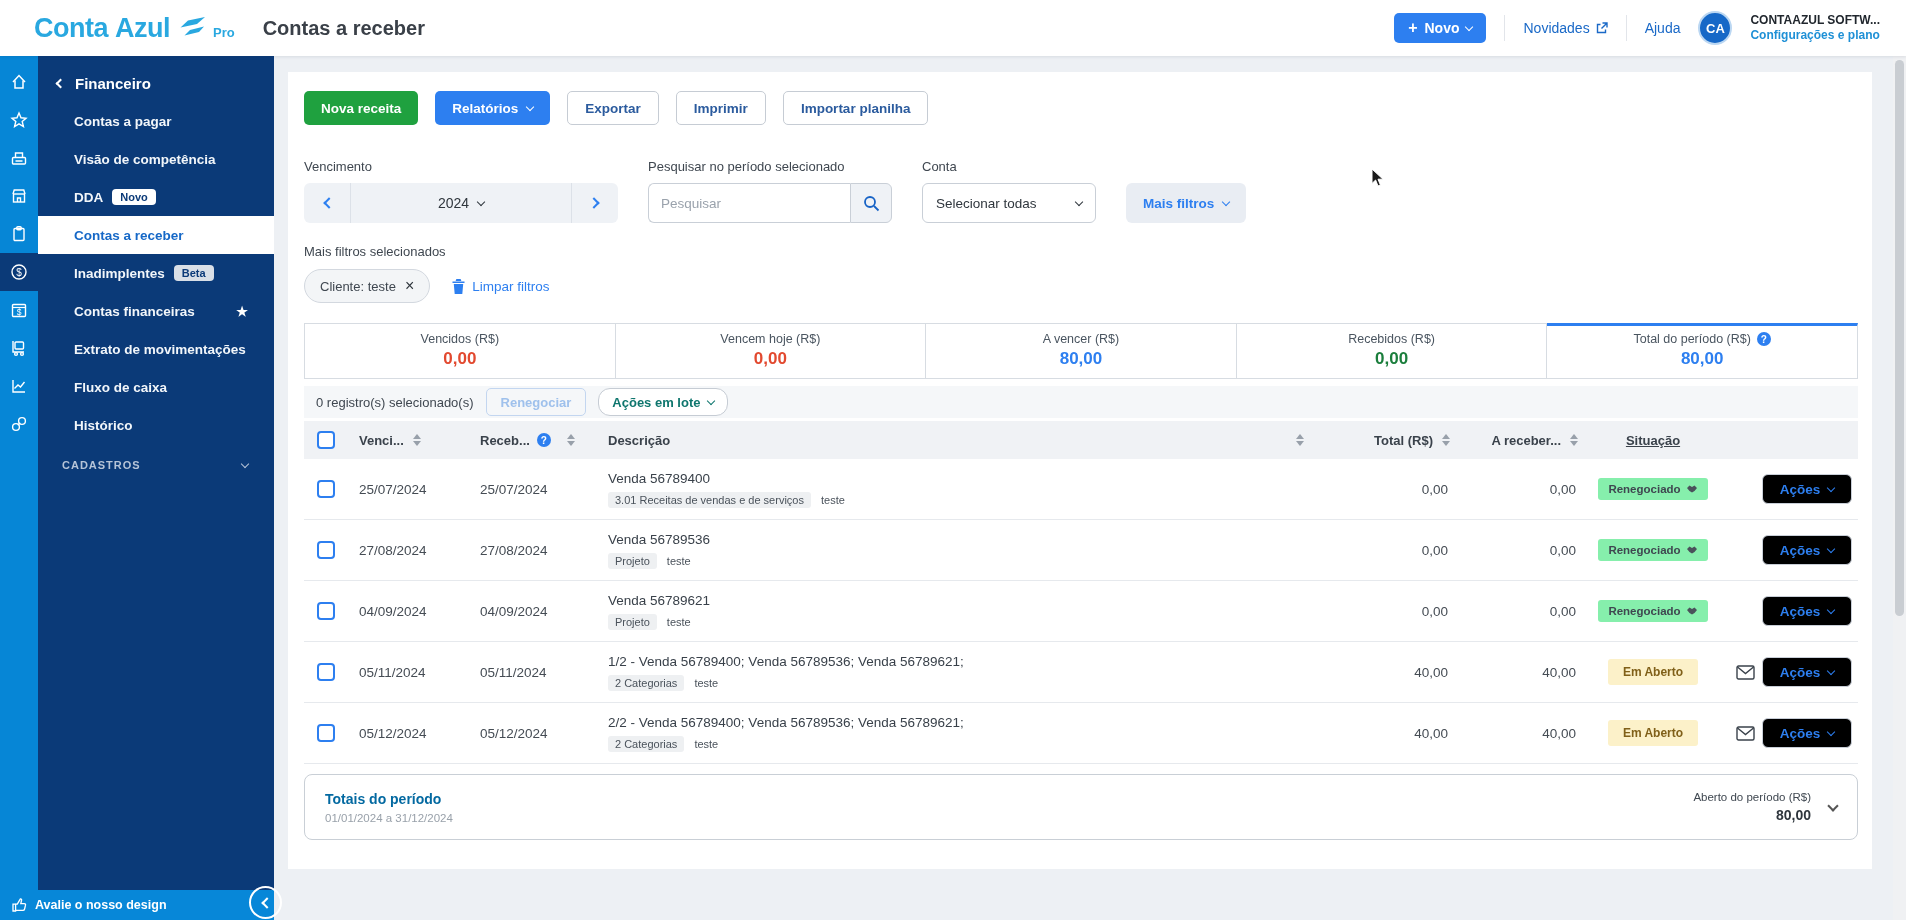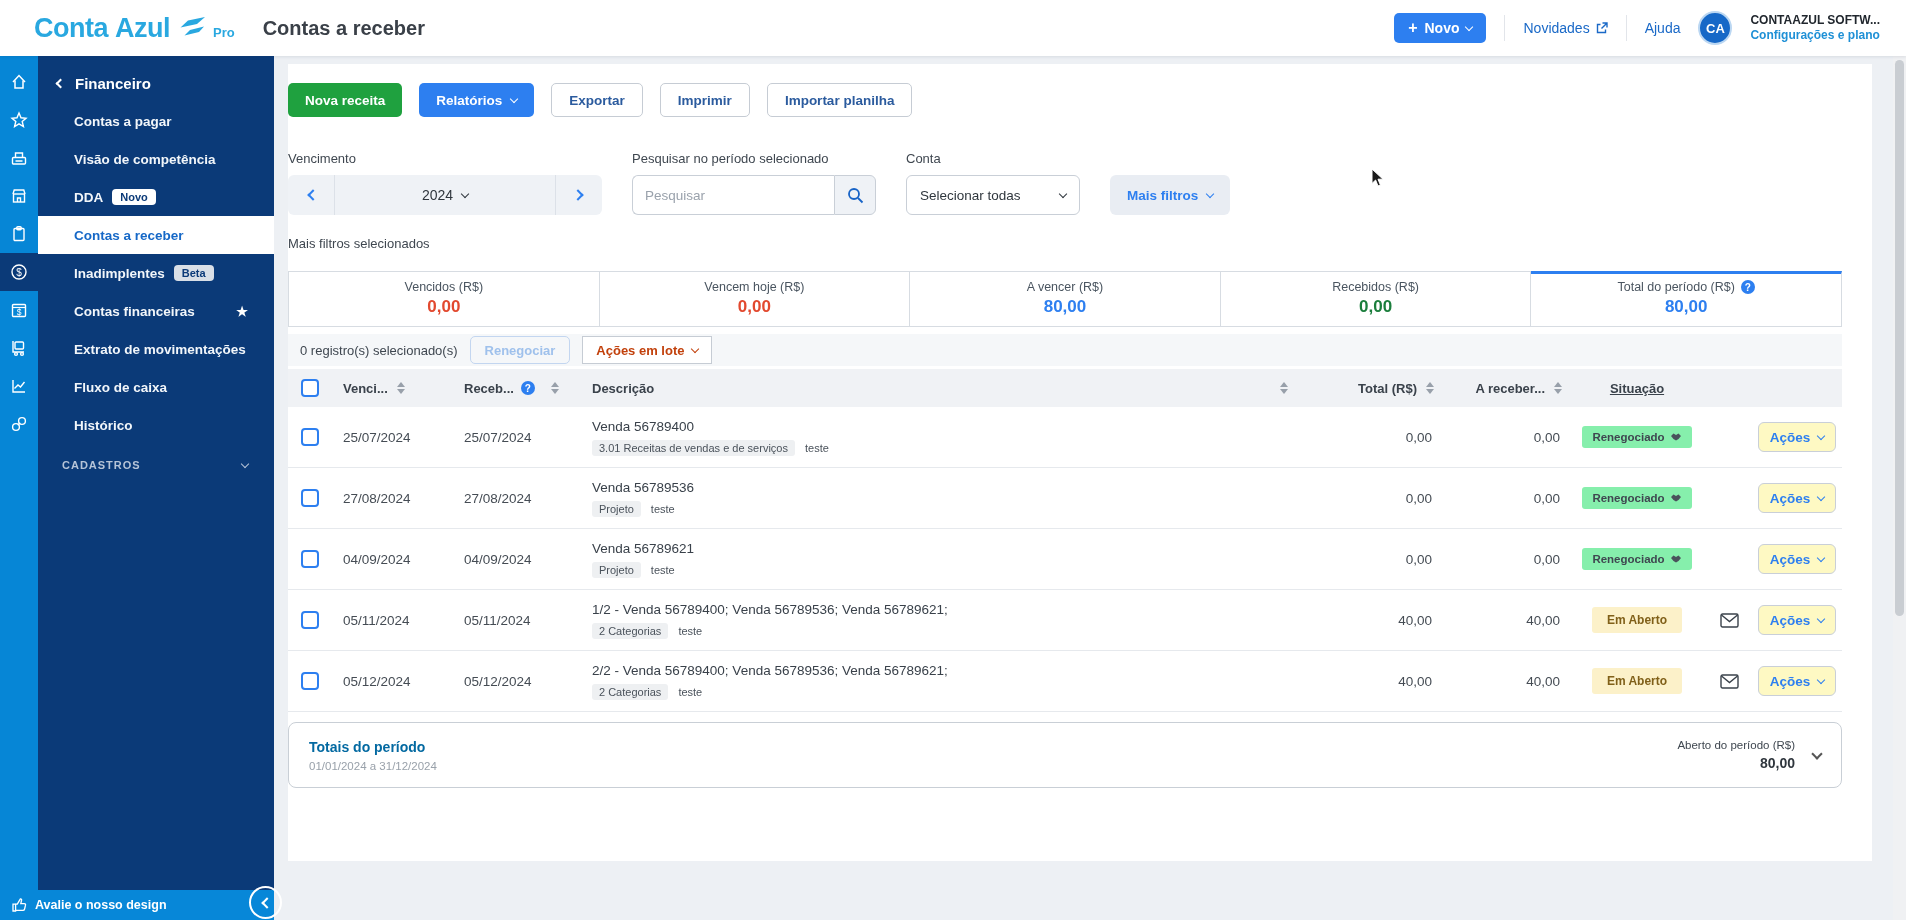--- a/index.html
+++ b/index.html
@@ -49,21 +49,21 @@
   .nbadge { font-size:11px; font-weight:bold; border-radius:4px; padding:2px 8px; background:#fff; color:#0B3A78; }
   .nbadge.beta { background:#D9DFE7; }
   .nav-it .star { margin-left:auto; margin-right:26px; color:#fff; font-size:13px; }
   .cadastros { height:38px; display:flex; align-items:center; margin-top:2px; padding-left:24px; font-size:11px; letter-spacing:1px; color:#B6C4D8; font-weight:bold; cursor:pointer; }
   .cadastros .chv { margin-left:auto; margin-right:26px; border-width:1.5px; width:6px; height:6px; }
   .feedback { position:absolute; left:0; bottom:0; width:274px; height:30px; background:#0787D8; display:flex; align-items:center; gap:8px; padding-left:12px; font-size:12.5px; font-weight:bold; color:#fff; cursor:pointer; }
   .collapse-btn { position:absolute; left:249px; bottom:1px; width:33px; height:33px; border-radius:50%; border:2px solid #fff; background:transparent; color:#fff; display:flex; align-items:center; justify-content:center; cursor:pointer; z-index:5; }
 
   
   .main { position:absolute; left:274px; top:56px; right:0; bottom:0; background:#EDF0F4; }
-  .sheet { position:absolute; left:14px; top:8px; width:1584px; height:797px; background:#fff; padding:19px 14px 0 0; }
+  .sheet { position:absolute; left:14px; top:16px; width:1584px; height:797px; background:#fff; padding:19px 14px 0 16px; }
 
   .toolbar { display:flex; align-items:center; gap:17px; }
   .btn { height:34px; border-radius:5px; font-size:13.5px; font-weight:bold; display:flex; align-items:center; gap:9px; padding:0 17px; cursor:pointer; border:none; font-family:inherit; }
   .btn.green { background:#1FA13F; color:#fff; }
   .btn.blue  { background:#2D7FF0; color:#fff; }
   .btn.ghost { background:#fff; border:1px solid #C6CCD4; color:#2B5B9E; }
 
   .filters { display:flex; gap:30px; margin-top:34px; align-items:flex-end; }
   .fgroup .flabel { font-size:13px; color:#3F4750; margin-bottom:9px; }
   .yearctl { width:314px; height:40px; background:#EFF2F6; border-radius:6px; display:flex; align-items:center; }
@@ -86,21 +86,21 @@
   .cards { display:flex; margin-top:20px; width:1554px; }
   .card { flex:1; height:56px; border:1px solid #D7DCE2; border-left:none; background:#fff; text-align:center; padding-top:8px; cursor:pointer; }
   .card:first-child { border-left:1px solid #D7DCE2; }
   .card.active { border-top:3px solid #2D7FF0; padding-top:6px; }
   .card .clabel { font-size:12.5px; color:#4A5560; display:flex; align-items:center; justify-content:center; gap:6px; }
   .card .cvalue { font-size:17px; font-weight:bold; margin-top:3px; }
   .v-red { color:#E2492F; } .v-blue { color:#2D7FF0; } .v-green { color:#1B7E3C; }
 
   .bulk { margin-top:7px; height:32px; width:1554px; background:#F5F7F9; display:flex; align-items:center; gap:12px; padding:0 12px; font-size:13px; color:#3F4750; }
   .btn-renegociar { height:28px; border:1px solid #C3D6F0; background:transparent; border-radius:5px; color:#9FC1EC; font-size:13px; font-weight:bold; padding:0 14px; font-family:inherit; }
-  .btn-lote { height:28px; border:1px solid #C6CCD4; background:#fff; border-radius:0; color:#c2410c; font-size:13px; font-weight:bold; display:flex; align-items:center; gap:8px; padding:0 13px; cursor:pointer; font-family:inherit; }
+  .btn-lote { height:28px; border:1px solid #C6CCD4; background:#fff; border-radius:12px; color:#0f766e; font-size:13px; font-weight:bold; display:flex; align-items:center; gap:8px; padding:0 13px; cursor:pointer; font-family:inherit; }
 
   .tgrid { display:grid; grid-template-columns:44px 110px 128px 1fr 36px 120px 128px 150px 34px 96px; align-items:center; width:1554px; }
   .thead { margin-top:3px; height:38px; background:#F0F2F5; font-size:13px; font-weight:bold; color:#3A424B; }
   .thead .hcell { display:flex; align-items:center; }
   .thead .right { justify-content:flex-end; }
   .trow { height:61px; border-bottom:1px solid #E6E9ED; font-size:13.5px; color:#454C54; }
   .c-cb { display:flex; justify-content:center; }
   .c-venc { padding-left:11px; }
   .c-receb { padding-left:22px; }
   .c-desc { padding-left:22px; }
@@ -108,21 +108,21 @@
   .desc-tags { display:flex; align-items:center; gap:10px; margin-top:6px; }
   .tag { background:#EEF0F2; border-radius:3px; padding:2px 7px; font-size:11px; color:#4A525B; }
   .tag2 { font-size:11px; color:#4A525B; }
   .num { text-align:right; padding-right:2px; }
   .c-sit { display:flex; justify-content:center; }
   .badge { border-radius:3px; font-size:11.5px; font-weight:bold; display:inline-flex; align-items:center; gap:5px; padding:5px 10px; }
   .badge.gray { background:#86efac; color:#3F4750; }
   .badge.yellow { background:#FCF1C9; color:#806019; padding:6px 15px; font-size:12px; }
   .c-env { display:flex; justify-content:center; cursor:pointer; }
   .c-ac { display:flex; justify-content:flex-end; padding-right:6px; }
-  .btn-acoes { height:30px; width:78px; border:1px solid #C9CFD8; background:#fef9c3; border-radius:6px; color:#2D7FF0; font-size:13.5px; font-weight:bold; display:flex; align-items:center; justify-content:center; gap:8px; cursor:pointer; font-family:inherit; }
+  .btn-acoes { height:30px; width:90px; border:1px solid #C9CFD8; background:#000000; border-radius:6px; color:#2D7FF0; font-size:13.5px; font-weight:bold; display:flex; align-items:center; justify-content:center; gap:8px; cursor:pointer; font-family:inherit; }
 
   .totals { margin-top:10px; width:1554px; height:66px; border:1px solid #C9CFD6; border-radius:8px; display:flex; align-items:center; padding:0 20px; }
   .totals .tt { font-size:14px; font-weight:bold; color:#0369a1; }
   .totals .per { font-size:11.5px; color:#99A1AA; margin-top:5px; }
   .totals .tr-side { margin-left:auto; display:flex; align-items:center; gap:18px; }
   .totals .tlab { font-size:11.5px; color:#3F4750; text-align:right; }
   .totals .tval { font-size:14px; font-weight:bold; color:#2F363D; text-align:right; margin-top:4px; }
 
   
   .scrollbar { position:absolute; top:56px; right:0; width:13px; height:864px; background:#F0F1F3; }
@@ -350,20 +350,32 @@
           </div>
       </div>
       <button class="btn-mf">
           <span>Mais filtros</span>
           <i class="chv down small"></i>
         </button>
     </div>
 
     <div class="selfilters">
       <div class="flabel">Mais filtros selecionados</div>
+      <div class="chiprow">
+        <div class="chip">
+          <span>Cliente: teste</span>
+          <span class="x">×</span>
+        </div>
+        <div class="limpar">
+          <svg width="13" height="15" viewBox="0 0 13 15">
+              <path fill="#2D7FF0" d="M0.5 2.6 h12 v1.5 h-12z M4.4 0 h4.2 l.8 2 H3.6z M1.8 5 h9.4 L10.3 15 H2.7z"></path>
+            </svg>
+          <span>Limpar filtros</span>
+        </div>
+      </div>
     </div>
 
     <div class="cards">
       <div class="card">
         <div class="clabel">Vencidos (R$)</div>
         <div class="cvalue v-red">0,00</div>
       </div>
       <div class="card">
         <div class="clabel">Vencem hoje (R$)</div>
         <div class="cvalue v-red">0,00</div>

